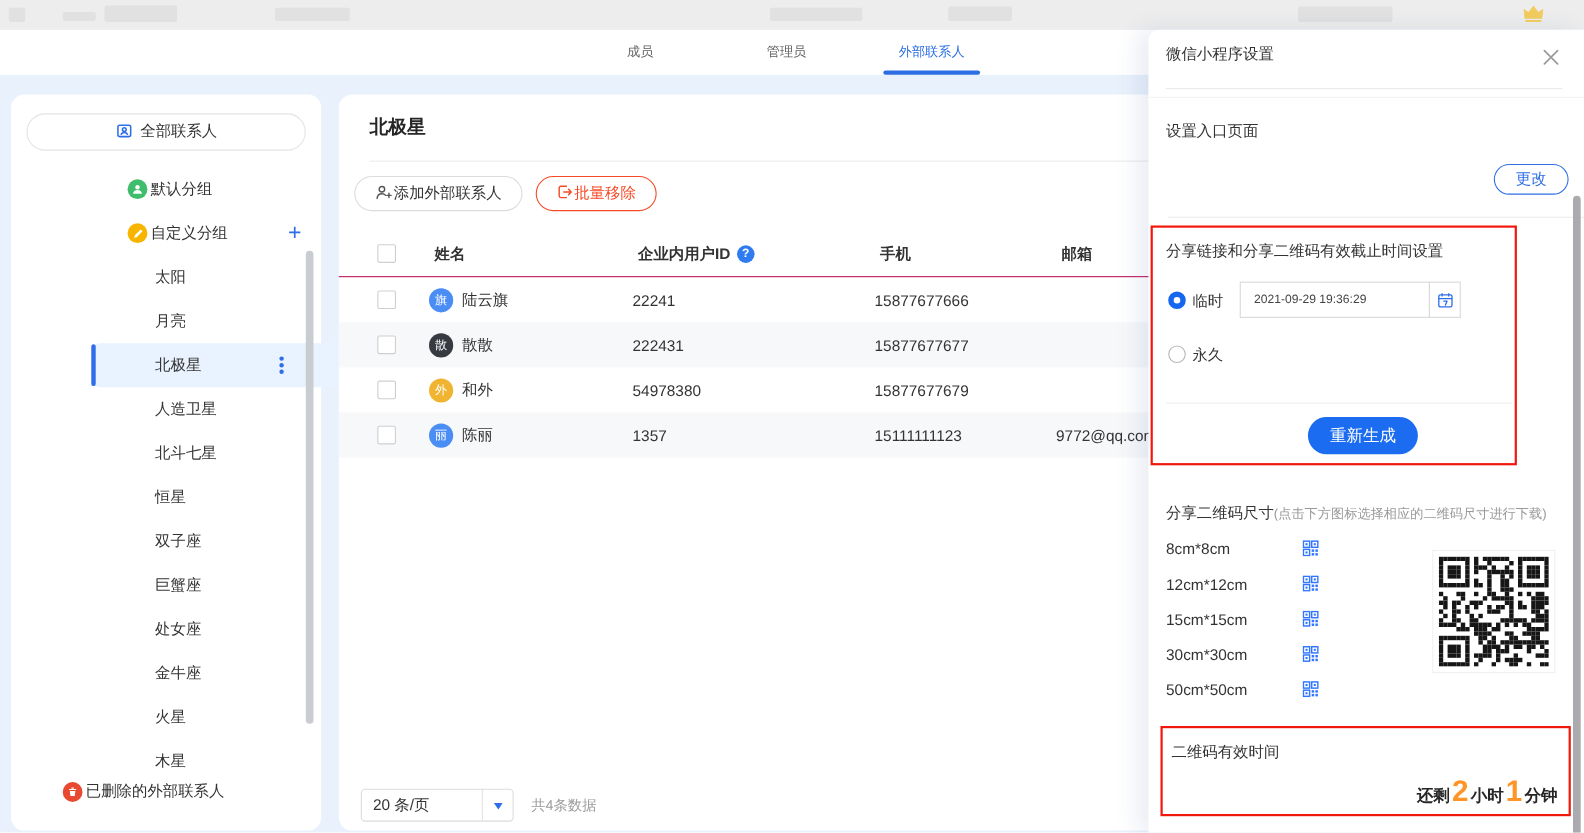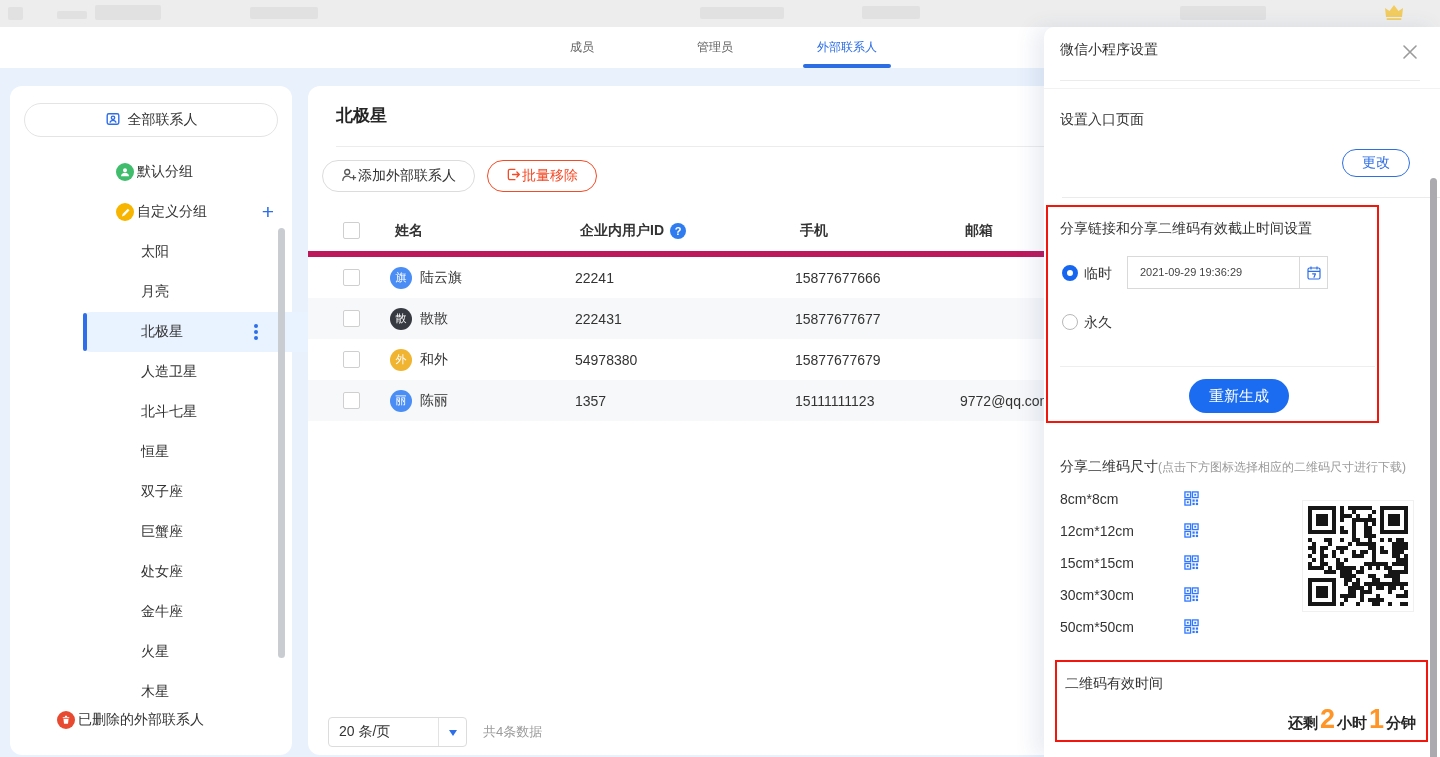--- a/index.html
+++ b/index.html
@@ -37,21 +37,21 @@
   
   .main{position:absolute;left:308px;top:86px;width:1132px;height:669px;background:#fff;border-radius:12px;z-index:1;}
   .m-title{position:absolute;left:28px;top:18px;font-size:17px;font-weight:700;color:#262626;}
   .m-divider{position:absolute;left:28px;right:28px;top:60px;height:1px;background:#ececec;}
   .btn-row{position:absolute;left:14px;top:74px;display:flex;gap:12px;}
   .btn{height:32px;border-radius:16px;display:flex;align-items:center;gap:1px;padding:0 18px;cursor:pointer;box-sizing:border-box;font-size:14px;}
   .btn.add{border:1px solid #dcdcdc;color:#333;}
   .btn.remove{border:1px solid #f54a26;color:#f54a26;}
   .table{position:absolute;left:0;right:0;top:124px;}
   .thead,.trow{display:flex;align-items:center;height:41px;padding-left:35px;}
-  .thead{font-weight:700;border-bottom:6px solid #be185d;}
+  .thead{font-weight:700;border-bottom:1px solid #be185d;}
   .trow.alt{background:#f7f8fa;}
   .c-check{width:47px;display:flex;align-items:center;}
   .cb{width:15px;height:15px;border:1px solid #cfcfcf;border-radius:2px;background:#fff;cursor:pointer;}
   .c-name{width:185px;display:flex;align-items:center;gap:8px;}
   .c-id{width:220px;display:flex;align-items:center;gap:6px;}
   .c-phone{width:165px;}
   .c-email{flex:1;white-space:nowrap;overflow:hidden;}
   .th-name{padding-left:5px;}
   .av{width:22px;height:22px;border-radius:50%;color:#fff;font-size:11px;display:flex;align-items:center;justify-content:center;flex:none;}
   .help{width:16px;height:16px;border-radius:50%;background:#2e7cf0;color:#fff;font-size:11px;font-weight:700;display:flex;align-items:center;justify-content:center;cursor:pointer;}
@@ -62,21 +62,21 @@
   .parrow i{width:0;height:0;border:4.5px solid transparent;border-top:6px solid #2e6ee8;margin-top:5px;}
   .ptotal{color:#9b9b9b;font-size:13px;}
 
   
   .panel{position:absolute;left:1044px;top:27px;width:396px;height:730px;background:#fff;border-top-left-radius:10px;box-shadow:-10px 0 20px rgba(50,80,140,.10);z-index:10;}
   .p-title{position:absolute;left:16px;top:14px;}
   .p-close{position:absolute;right:18px;top:13px;width:24px;height:24px;display:flex;align-items:center;justify-content:center;cursor:pointer;}
   .p-line1{position:absolute;left:16px;right:20px;top:53px;height:1px;background:#ebebeb;}
   .p-line2{position:absolute;left:0;right:0;top:61px;height:1px;background:#f2f2f2;}
   .p-entry{position:absolute;left:16px;top:84px;}
-  .p-change{position:absolute;left:298px;top:122px;width:68px;height:28px;border:1px solid #2f6fe4;border-radius:14px;color:#2f6fe4;display:flex;align-items:center;justify-content:center;cursor:pointer;box-sizing:border-box;}
+  .p-change{position:absolute;left:314px;top:122px;width:68px;height:28px;border:1px solid #2f6fe4;border-radius:14px;color:#2f6fe4;display:flex;align-items:center;justify-content:center;cursor:pointer;box-sizing:border-box;}
   .p-div{position:absolute;left:18px;right:0;top:170px;height:1px;background:#ebebeb;}
   .redbox1{position:absolute;left:2px;top:178px;width:333px;height:218px;border:2px solid #f2170c;box-sizing:border-box;}
   .rb-title{position:absolute;left:12px;top:13px;}
   .radio{position:absolute;width:16px;height:16px;border-radius:50%;box-sizing:border-box;cursor:pointer;background:#fff;}
   .radio.on{border:5px solid #1766f0;}
   .radio.off{border:1px solid #b8b8b8;}
   .ron{left:14px;top:58px;} .roff{left:14px;top:107px;}
   .r-label1{position:absolute;left:36px;top:58px;text-align:right;}
   .r-label2{position:absolute;left:36px;top:107px;}
   .dt-input{position:absolute;left:79px;top:49px;width:173px;height:33px;border:1px solid #d9d9d9;box-sizing:border-box;line-height:31px;padding-left:12px;color:#444;font-size:11px;background:#fff;cursor:text;}

